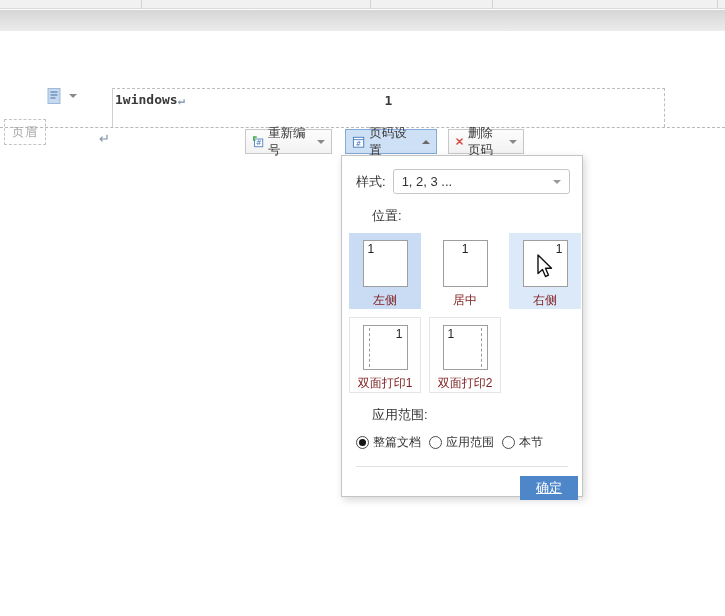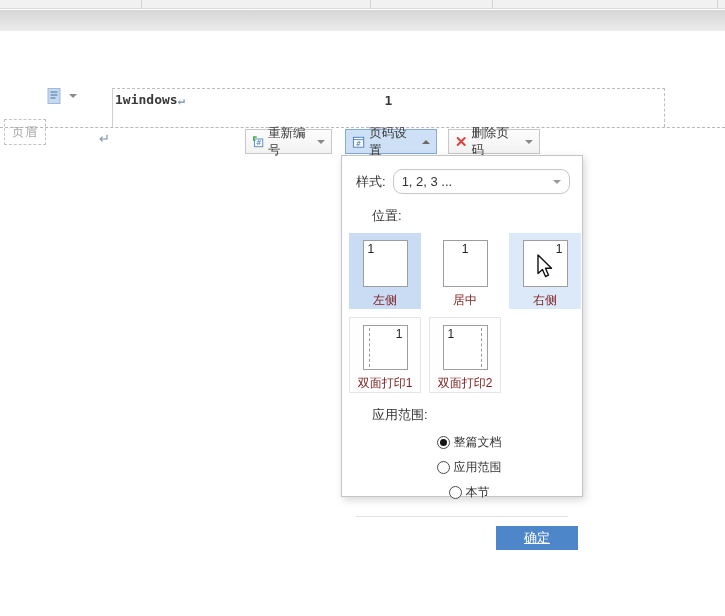--- a/index.html
+++ b/index.html
@@ -32,56 +32,56 @@
     display:flex; align-items:center; justify-content:center; letter-spacing:1px; }
   .body-pilcrow { position:absolute; left:99px; top:131px; color:#7f8fa5; font-size:13px; }
 
   
   .tb-btn { position:absolute; top:129px; height:25px; display:flex; align-items:center;
     gap:4px; padding:0 6px; font-size:12.5px; color:#3a3a3a;
     background:linear-gradient(#fdfdfd,#f2f2f2); border:1px solid #c8c8c8; cursor:pointer; }
   .tb-btn.active { background:#cde0f6; border-color:#86abd9; }
   #btn-renumber { left:245px; width:87px; }
   #btn-pagenum  { left:345px; width:92px; }
-  #btn-delete   { left:448px; width:92px; }
+  #btn-delete   { left:448px; width:76px; }
   .caret-down { width:0; height:0; border-left:4px solid transparent; border-right:4px solid transparent;
     border-top:4px solid #8a8a8a; margin-left:2px; }
   .caret-up { width:0; height:0; border-left:4px solid transparent; border-right:4px solid transparent;
     border-bottom:4px solid #6a6a6a; margin-left:2px; }
 
   
   .panel { position:absolute; left:341px; top:155px; width:242px; height:342px;
     background:#fff; border:1px solid #c4c4c4; box-shadow:2px 3px 8px rgba(0,0,0,0.16);
     font-size:13px; z-index:5; }
   .row-style { display:flex; align-items:center; gap:7px; margin:13px 12px 0 14px;justify-content:flex-end; }
-  .select { flex:1; height:25px; border:1px solid #c6c6c6; border-radius:9px; background:#fff;
+  .select { flex:1; height:25px; border:1px solid #c6c6c6; border-radius:3px; background:#fff;
     display:flex; align-items:center; justify-content:space-between; padding:0 8px; cursor:pointer; }
   .select .caret-down { border-top-color:#999; }
   .section-label { margin:13px 0 0 30px; }
 
   .tiles { display:flex; gap:8px; margin:8px 0 0 7px; }
   .tile { width:72px; height:76px; display:flex; flex-direction:column; align-items:center; cursor:pointer; }
   .tile.selected { background:#c9dcf3; }
   .tile.hovered  { background:#dce9f8; }
   .tile.duplex   { background:#fefefe; border:1px solid #e4e4e4; }
   .thumb { width:45px; height:47px; background:#fff; border:1px solid #9e9e9e; margin-top:7px;
     font-size:12px; line-height:1.1; padding:2px 4px; position:relative; color:#222; }
   .thumb.al { text-align:left; } .thumb.ac { text-align:center; } .thumb.ar { text-align:right; }
   .thumb.dash-left::before  { content:''; position:absolute; left:5px;  top:2px; bottom:2px; border-left:1px dashed #9e9e9e; }
   .thumb.dash-right::before { content:''; position:absolute; right:5px; top:2px; bottom:2px; border-left:1px dashed #9e9e9e; }
   .tile-label { margin-top:5px; font-size:12px; color:#7f1d1d; }
 
-  .radios { display:flex; align-items:center; gap:8px; margin:10px 0 0 14px; font-size:12px;flex-direction:column; }
+  .radios { display:flex; align-items:center; gap:8px; margin:10px 0 0 14px; font-size:12px; }
   .radio-item { display:flex; align-items:center; cursor:pointer; white-space:nowrap; }
   .radio { width:13px; height:13px; border:1px solid #4a4a4a; border-radius:50%; margin-right:4px;
     display:inline-flex; align-items:center; justify-content:center; background:#fff; }
   .radio.on::after { content:''; width:7px; height:7px; border-radius:50%; background:#141414; }
 
   .panel-sep { margin:15px 14px 0 14px; border-top:1px solid #e2e2e2; }
-  .ok-btn { display:block; margin:9px 4px 0 auto; width:82px; height:24px; background:#4d87c9;
+  .ok-btn { display:block; margin:9px 4px 0 auto; width:58px; height:24px; background:#4d87c9;
     color:#fff; text-align:center; line-height:24px; font-size:13px; cursor:pointer;text-decoration:underline; }
 
   .cursor { position:absolute; left:536px; top:254px; z-index:9; }
 </style>
 </head>
 <body>
 
 <div class="screen">
 
   <div class="top-strip">

